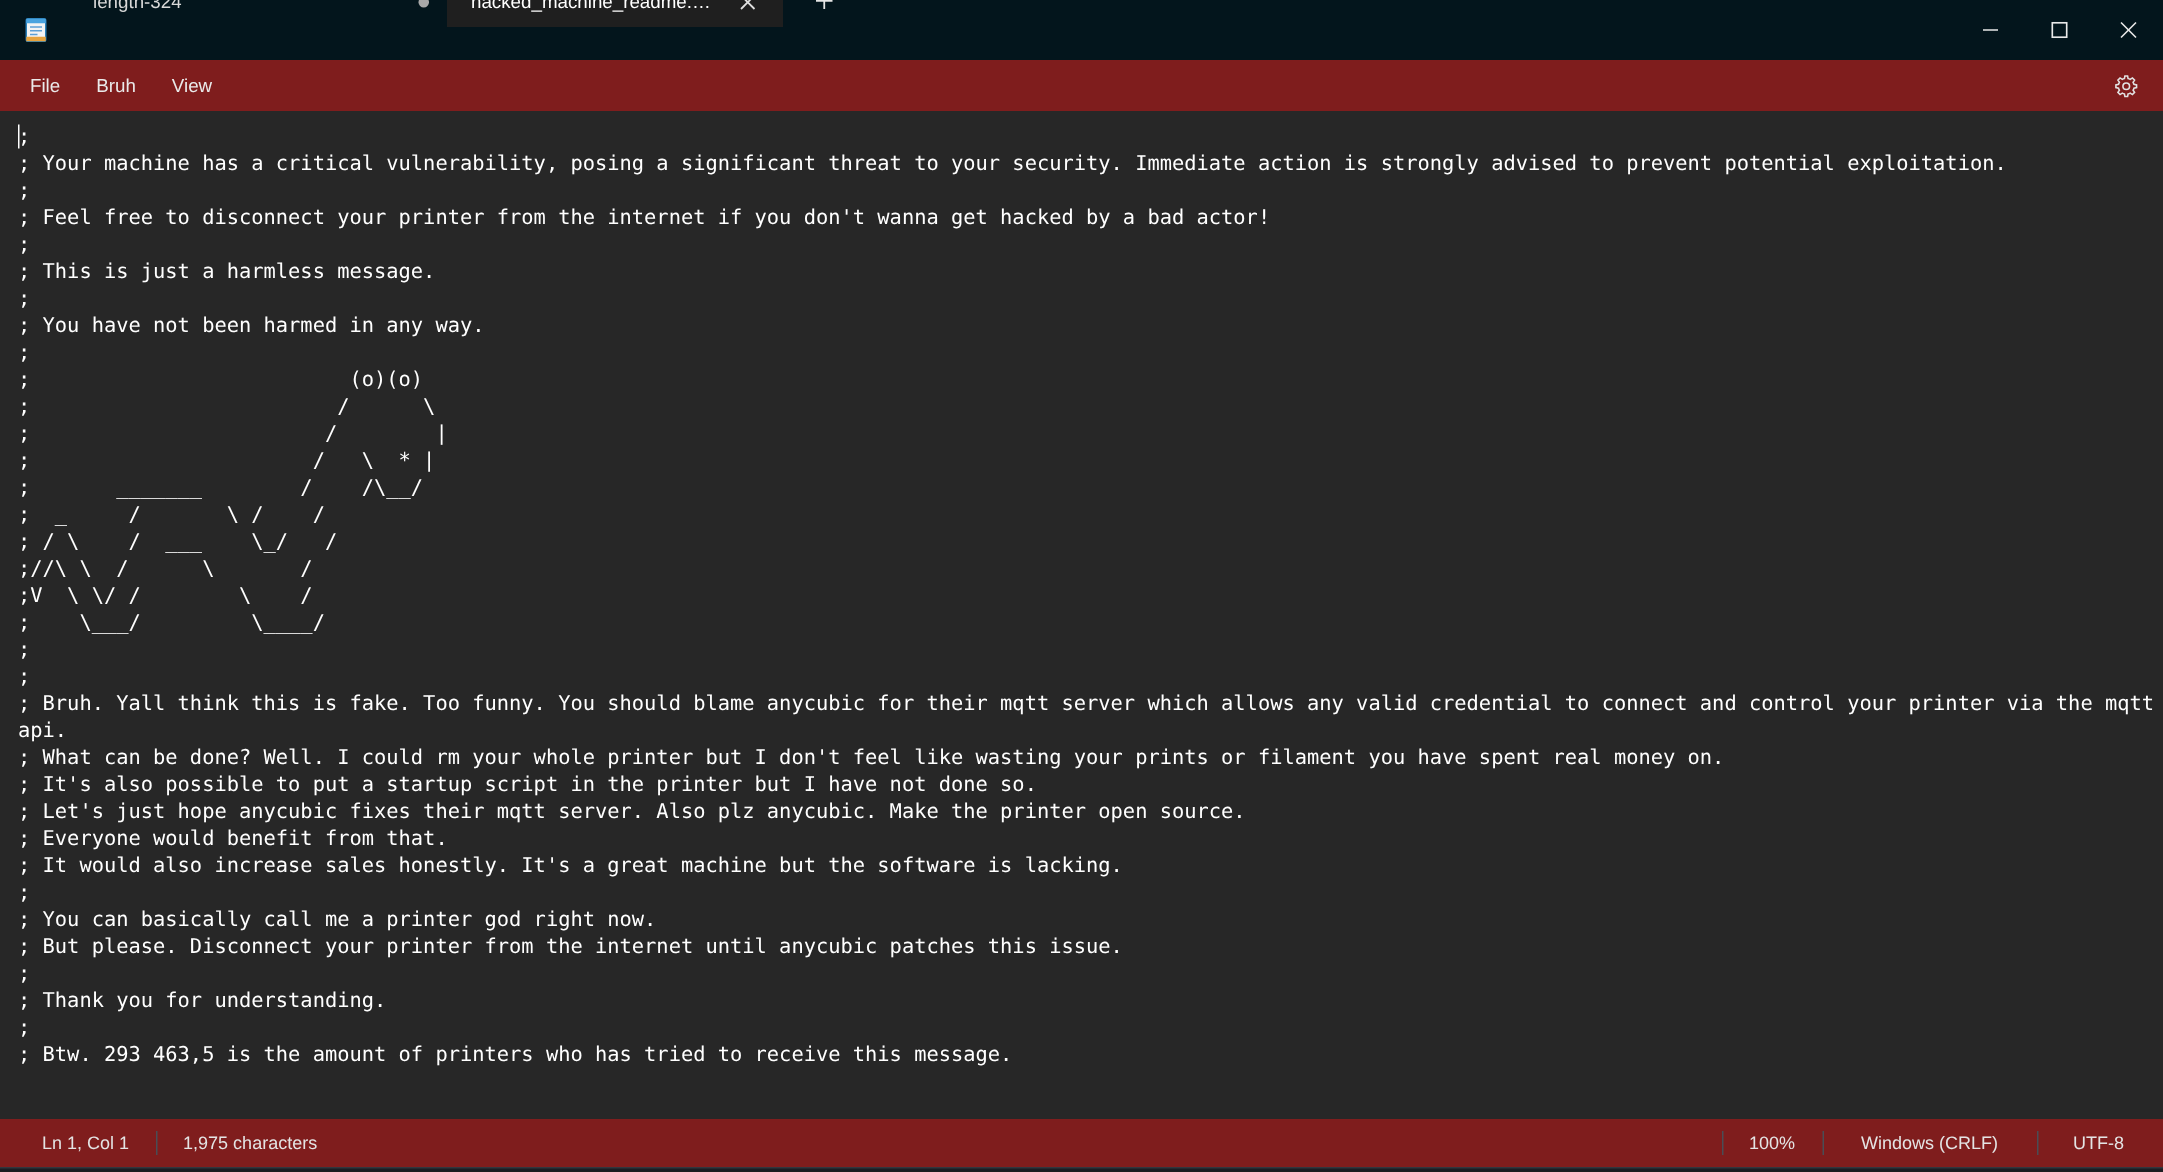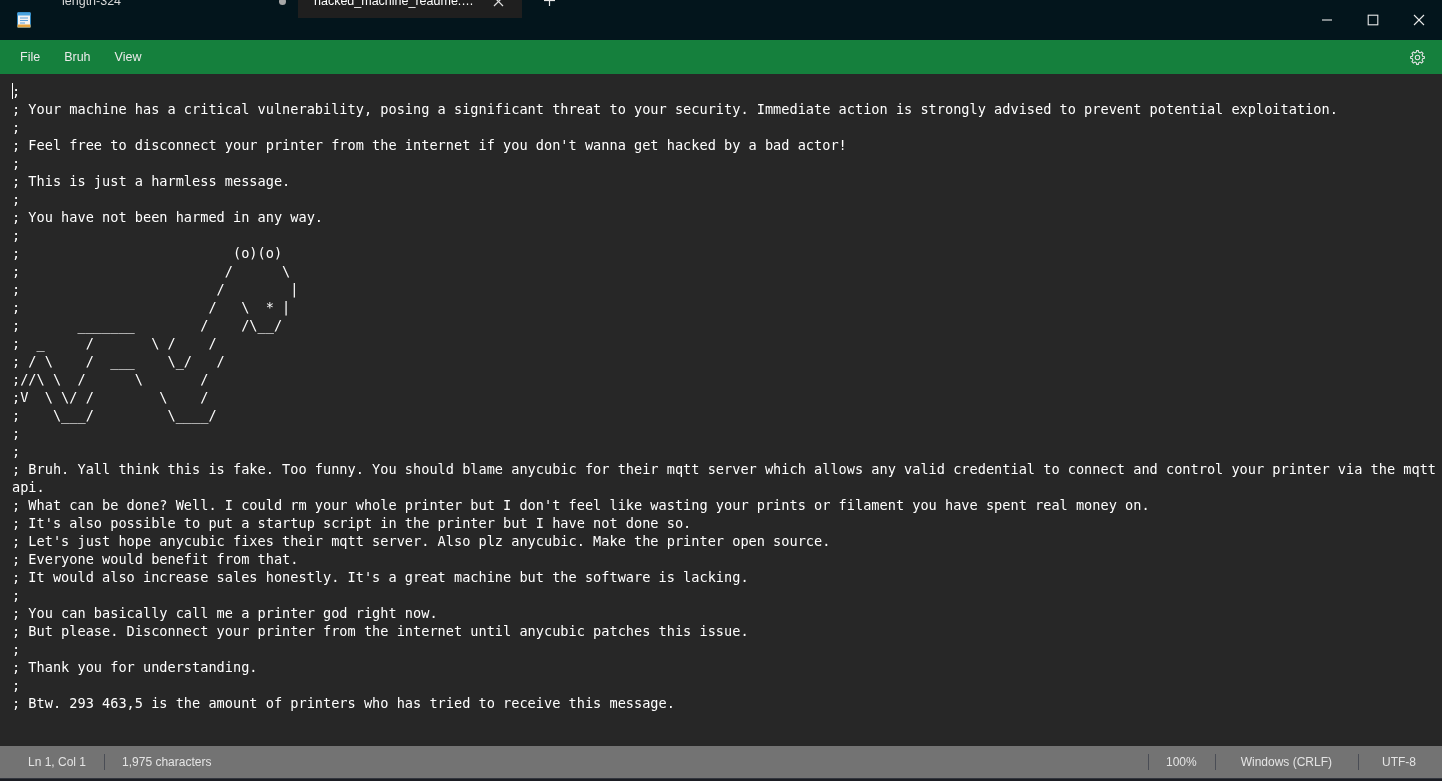--- a/index.html
+++ b/index.html
@@ -96,21 +96,21 @@
   }
   .wc-btn {
     width: 46px; height: 40px;
     display: flex; align-items: center; justify-content: center;
   }
   .wc-btn svg { display: block; }
 
   
   .menubar {
     height: 34px;
-    background: #15803d;
+    background: #7f1d1d;
     display: flex;
     align-items: center;
     padding-left: 8px;
     position: relative;
     user-select: none;
   }
   .menu-item {
     font-size: 12.5px;
     color: #eaeaea;
     padding: 5px 12px;
@@ -150,21 +150,21 @@
     left: 12px;
     top: 9px;
     width: 1px;
     height: 16px;
     background: #ffffff;
   }
 
   
   .statusbar {
     height: 32px;
-    background: #737373;
+    background: #7f1d1d;
     display: flex;
     align-items: center;
     font-size: 12px;
     color: #e4e4e4;
     user-select: none;
     position: relative;
   }
   .sb-left { display: flex; align-items: center; padding-left: 10px; }
   .sb-right { display: flex; align-items: center; margin-left: auto; }
   .sb-cell {

